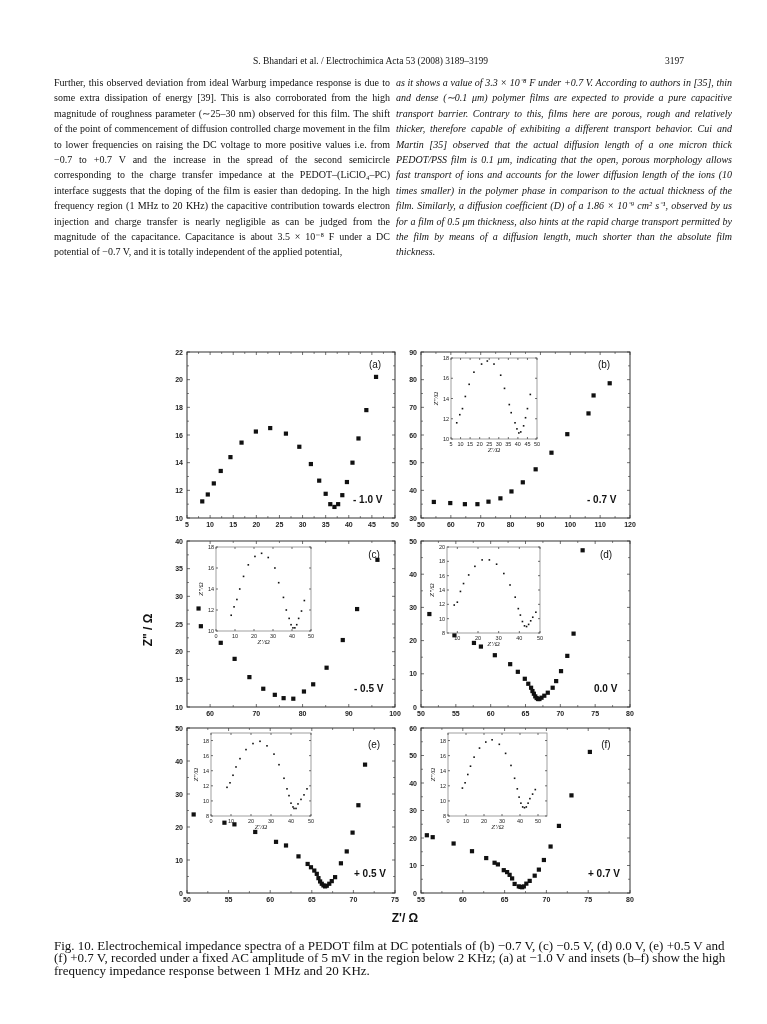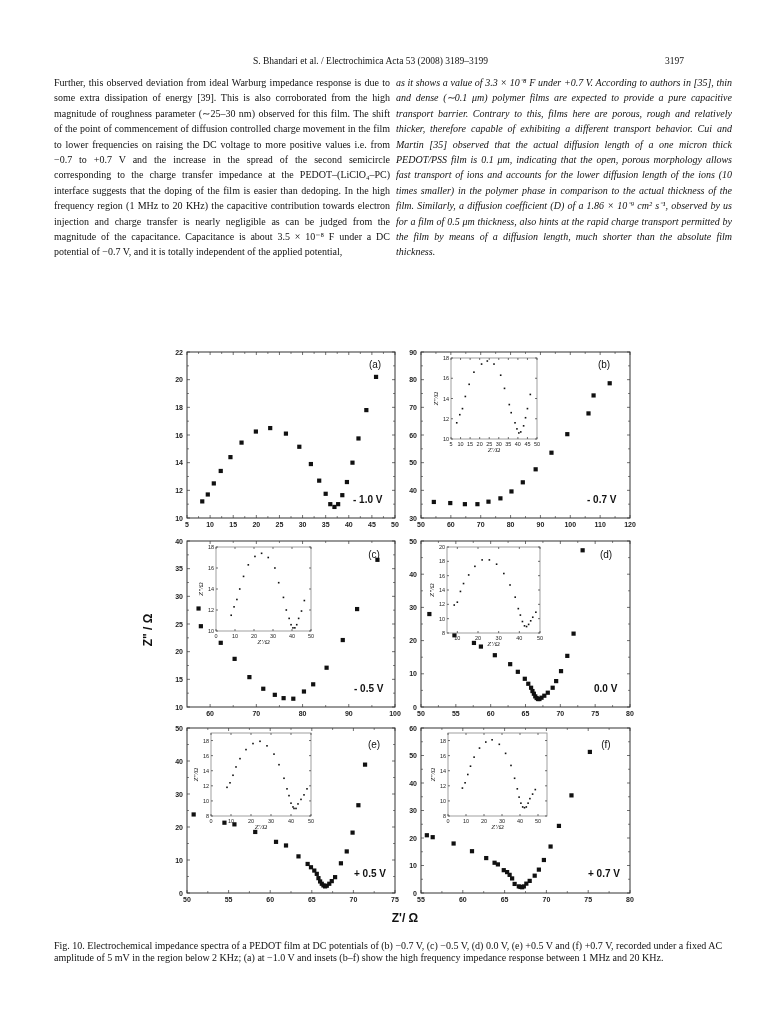--- a/index.html
+++ b/index.html
@@ -6,21 +6,21 @@
     body { width: 767px; height: 1024px; position: relative; overflow: hidden; color: #111; }
     .running-head { position: absolute; top: 56px; left: 0; width: 767px; font-family: "Liberation Serif", serif; font-size: 9.5px; }
     .running-head .journal { position: absolute; left: 253px; }
     .running-head .page-num { position: absolute; left: 665px; }
     .col { position: absolute; top: 75px; width: 336px; font-family: "Liberation Serif", serif; font-size: 10px; line-height: 15.4px; text-align: justify; }
     .col.left { left: 54px; }
     .col.right { left: 396px; font-style: italic; }
     .col p { margin: 0; }
     .figure { position: absolute; left: 0; top: 340px; width: 767px; height: 600px; }
     .figure svg { position: absolute; left: 0; top: 0; }
-    .caption { position: absolute; top: 940px; left: 54px; width: 680px; font-family: "Liberation Serif", serif; font-size: 10px; line-height: 12.4px; }
+    .caption { position: absolute; top: 940px; left: 54px; width: 680px; font-family: "Liberation Serif", serif; font-size: 13px; line-height: 12.4px; }
     .ax-tick { font-family: "Liberation Sans", sans-serif; font-size: 7px; font-weight: bold; fill: #222; }
     .inset-tick { font-family: "Liberation Sans", sans-serif; font-size: 5.5px; fill: #222; }
     .panel-label { font-family: "Liberation Sans", sans-serif; font-size: 10px; fill: #111; }
     .volt-label { font-family: "Liberation Sans", sans-serif; font-size: 10px; font-weight: bold; fill: #111; }
     .axis-title { font-family: "Liberation Sans", sans-serif; font-size: 12px; font-weight: bold; fill: #111; }
     .inset-title { font-family: "Liberation Serif", serif; font-size: 7px; font-style: italic; fill: #222; }
   </style>
 </head>
 <body>
 

